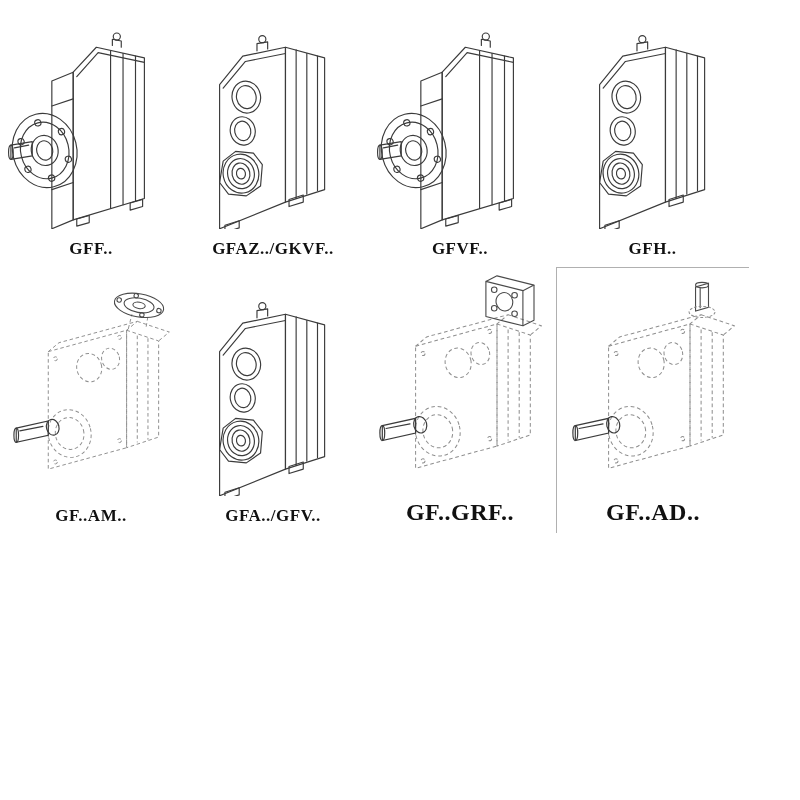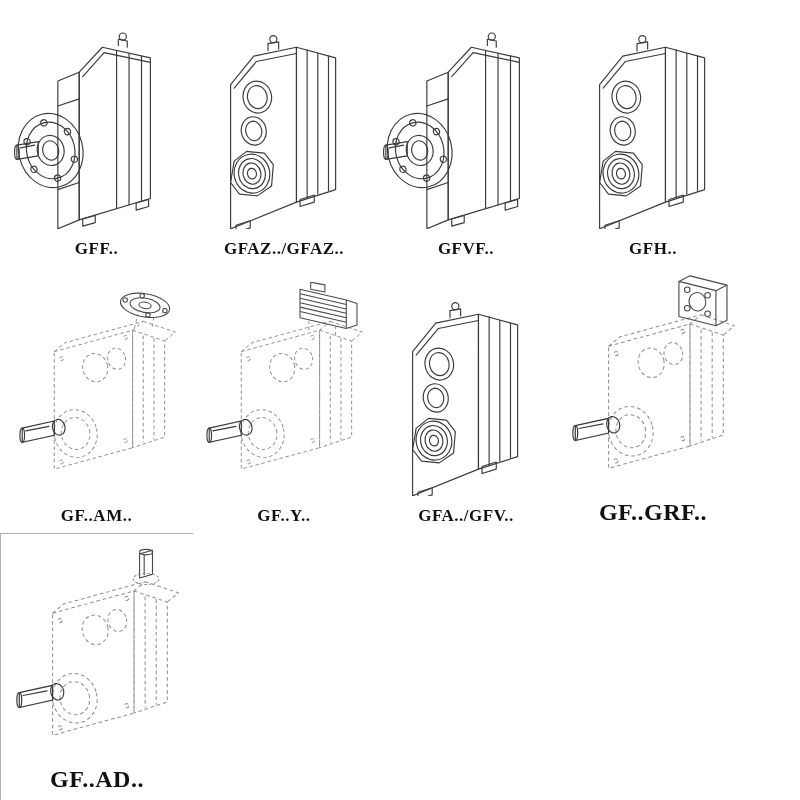--- a/index.html
+++ b/index.html
@@ -217,21 +217,21 @@
     </div>
     <figcaption>GFF..</figcaption>
   </figure>
 
   <figure class="cell">
     <div class="art">
       <svg class="gb" viewBox="0 0 200 240">
           <use href="#gb-hollow"></use>
         </svg>
     </div>
-    <figcaption>GFAZ../GFAZ..</figcaption>
+    <figcaption>GFAZ../GKVF..</figcaption>
   </figure>
 
 
   <figure class="cell">
     <div class="art">
       <svg class="gb" viewBox="0 0 200 240">
           <use href="#gb-solid"></use>
         </svg>
     </div>
     <figcaption>GFVF..</figcaption>
@@ -249,28 +249,20 @@
 
   <figure class="cell">
     <div class="art">
       <svg class="gb" viewBox="0 0 200 240">
           <use href="#gb-am"></use>
         </svg>
     </div>
     <figcaption>GF..AM..</figcaption>
   </figure>
 
-  <figure class="cell">
-    <div class="art">
-      <svg class="gb" viewBox="0 0 200 240">
-          <use href="#gb-y"></use>
-        </svg>
-    </div>
-    <figcaption>GF..Y..</figcaption>
-  </figure>
 
 
   <figure class="cell">
     <div class="art">
       <svg class="gb" viewBox="0 0 200 240">
           <use href="#gb-hollow"></use>
         </svg>
     </div>
     <figcaption>GFA../GFV..</figcaption>
   </figure>

